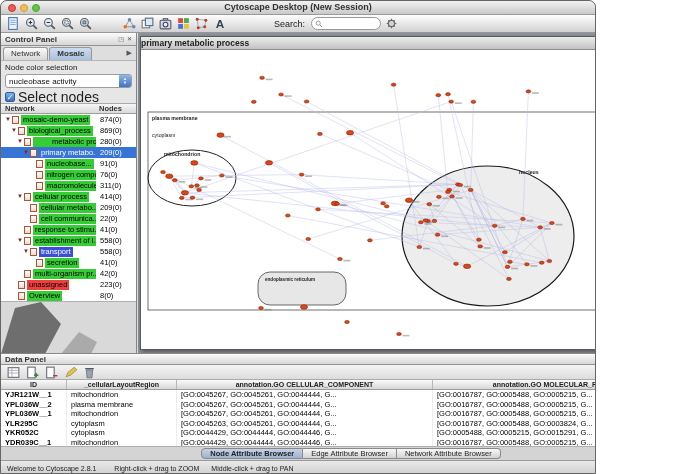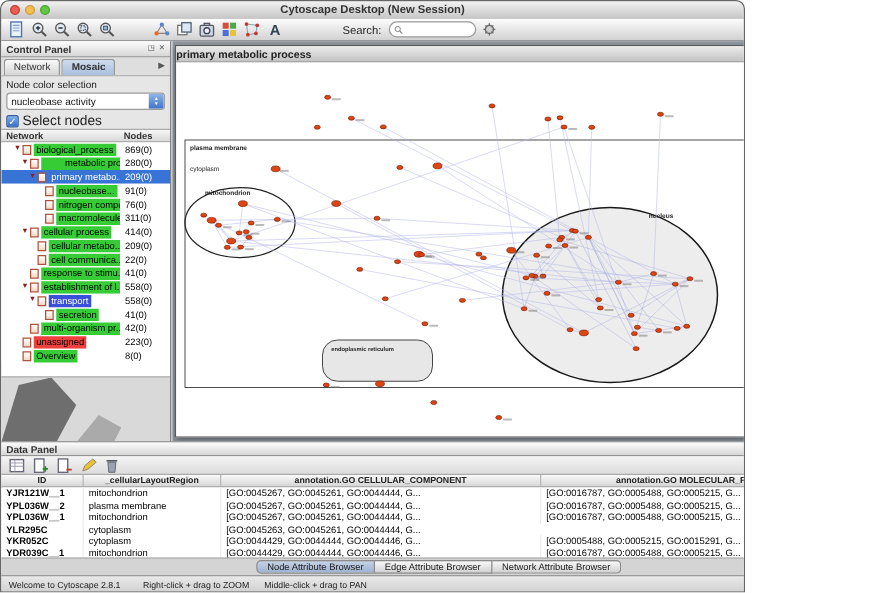--- a/index.html
+++ b/index.html
@@ -39,21 +39,21 @@
   .tab-arrow{font-size:7px;color:#555;padding:0 2px;line-height:14px}
   .cp-label{font-size:8px;color:#222;padding:2px 4px 0 4px;height:11px}
   .dropdown{height:14px;margin:2px 4px;background:#fff;border:1px solid #9c9c9c;border-radius:3px;
     display:flex;align-items:center;overflow:hidden}
   .dd-text{flex:1;font-size:8px;padding-left:3px;white-space:nowrap;overflow:hidden;color:#111}
   .dd-btn{width:12px;height:100%;background:linear-gradient(#8fb5e8,#3f74c6);display:flex;flex-direction:column;
     align-items:center;justify-content:center;color:#fff;font-size:4px;line-height:4px}
   .cb-row{height:13px;display:flex;align-items:center;padding:0 4px;gap:3px}
   .checkbox{width:10px;height:10px;border-radius:2px;background:linear-gradient(#7eb1e8,#3a6fc4);border:1px solid #2f5a9e;
     color:#fff;font-size:8px;line-height:9px;text-align:center}
-  .cb-label{font-size:11px;color:#222}
+  .cb-label{font-size:14px;color:#222}
   .tree-head{height:11px;display:flex;background:linear-gradient(#f7f7f7,#d9d9d9);border-top:1px solid #aaa;
     border-bottom:1px solid #9e9e9e;font-size:7.5px;font-weight:bold;color:#333;align-items:center}
   .th-net{flex:1;padding-left:4px}
   .th-nodes{width:37px}
   .tree{height:187px;background:#fff;overflow:hidden}
   .trow{display:flex;align-items:center;height:11px;position:relative;font-size:7.5px;background:#fff;color:#000}
   .trow.sel{background:#3874d6;color:#fff}
   .tw{display:inline-block;width:8px;flex:none;font-size:6px;line-height:11px;color:#8b1f1f;text-align:center}
   .tico{display:inline-block;width:7px;height:8px;flex:none;background:linear-gradient(#fff,#f0d8c8);
     border:1px solid #b0513a;margin-right:2px}
@@ -98,21 +98,21 @@
   .c3{flex:1}
   .dscroll{position:absolute;right:0;top:26px;width:12px;height:67px;background:#efefef;border-left:1px solid #b5b5b5}
   .dthumb{position:absolute;left:1.5px;top:2px;width:8px;height:26px;border-radius:4px;border:1px solid #7090c0;
     background:linear-gradient(90deg,#a8c8ee,#6f9fdd 55%,#a8c8ee)}
   .browser-tabbar{position:absolute;left:0;bottom:0;width:100%;height:14px;background:#d4d4d4;border-top:1px solid #b0b0b0;
     display:flex;justify-content:center;align-items:center}
   .seg{font-size:7.5px;padding:0 8px;height:11px;line-height:10px;border:1px solid #8a8a8a;border-left:none;
     background:linear-gradient(#f8f8f8,#d2d2d2);color:#222}
   .seg:first-child{border-left:1px solid #8a8a8a;border-radius:4px 0 0 4px}
   .seg:last-child{border-radius:0 4px 4px 0}
-  .seg.on{background:linear-gradient(#c6d2e4,#9db3d2);font-weight:normal}
+  .seg.on{background:linear-gradient(#c6d2e4,#9db3d2);font-weight:bold}
   
   .statusbar{position:absolute;left:0;top:459px;width:700px;height:15px;background:linear-gradient(#e9e9e9,#cfcfcf);
     border-top:1px solid #9a9a9a;display:flex;align-items:center;font-size:7px;color:#222}
   .st1{margin-left:6px}.st2{margin-left:18px}.st3{margin-left:12px}
 </style>
 </head>
 <body>
 
 <div class="window">
 
@@ -242,20 +242,26 @@
     </div>
     <div class="cb-row">
       <span class="checkbox">✓</span>
       <span class="cb-label">Select nodes</span>
     </div>
     <div class="tree-head">
       <span class="th-net">Network</span>
       <span class="th-nodes">Nodes</span>
     </div>
     <div class="tree">
+        <div class="trow">
+          <span class="tw" style="margin-left: 3px;">▼</span>
+          <span class="tico"></span>
+          <span class="tlab c-green" style="max-width: 75px;">mosaic-demo-yeast</span>
+          <span class="tcount">874(0)</span>
+        </div>
         <div class="trow">
           <span class="tw" style="margin-left: 9px;">▼</span>
           <span class="tico"></span>
           <span class="tlab c-green" style="max-width: 69px;">biological_process</span>
           <span class="tcount">869(0)</span>
         </div>
         <div class="trow">
           <span class="tw" style="margin-left: 15px;">▼</span>
           <span class="tico"></span>
           <span class="tlab c-green" style="max-width: 63px; padding-left: 19px;">metabolic process</span>
@@ -638,20 +644,21 @@
         <div class="drow">
           <div class="dcell c0">YPL036W__1</div>
           <div class="dcell c1">mitochondrion</div>
           <div class="dcell c2">[GO:0045267, GO:0045261, GO:0044444, G...</div>
           <div class="dcell c3">[GO:0016787, GO:0005488, GO:0005215, G...</div>
         </div>
         <div class="drow">
           <div class="dcell c0">YLR295C</div>
           <div class="dcell c1">cytoplasm</div>
           <div class="dcell c2">[GO:0045263, GO:0045261, GO:0044444, G...</div>
+          <div class="dcell c3">[GO:0016787, GO:0005488, GO:0003824, G...</div>
         </div>
         <div class="drow">
           <div class="dcell c0">YKR052C</div>
           <div class="dcell c1">cytoplasm</div>
           <div class="dcell c2">[GO:0044429, GO:0044444, GO:0044446, G...</div>
           <div class="dcell c3">[GO:0005488, GO:0005215, GO:0015291, G...</div>
         </div>
         <div class="drow">
           <div class="dcell c0">YDR039C__1</div>
           <div class="dcell c1">mitochondrion</div>

